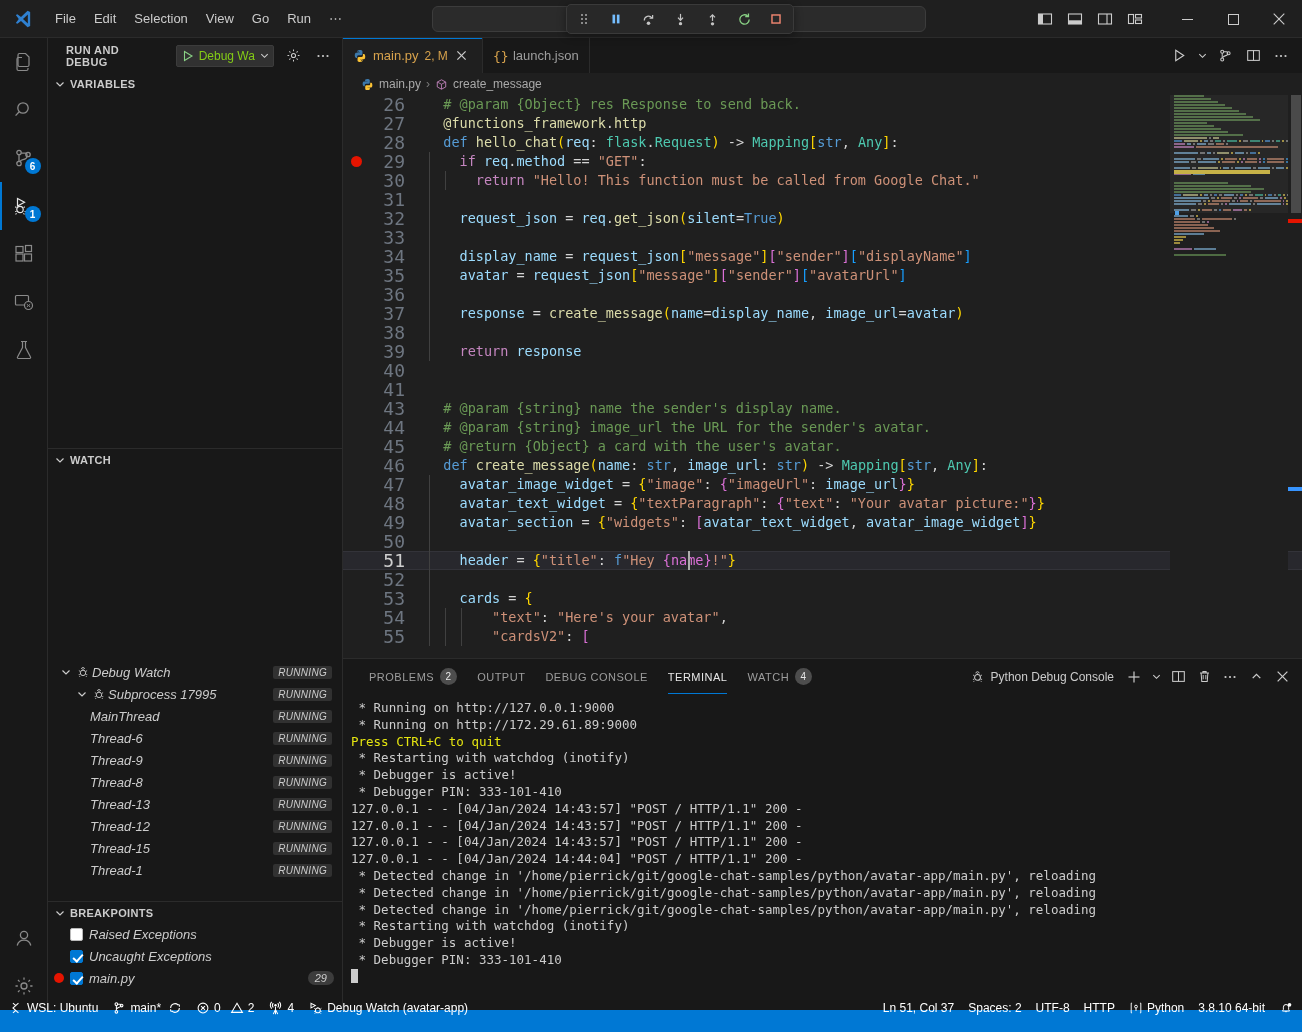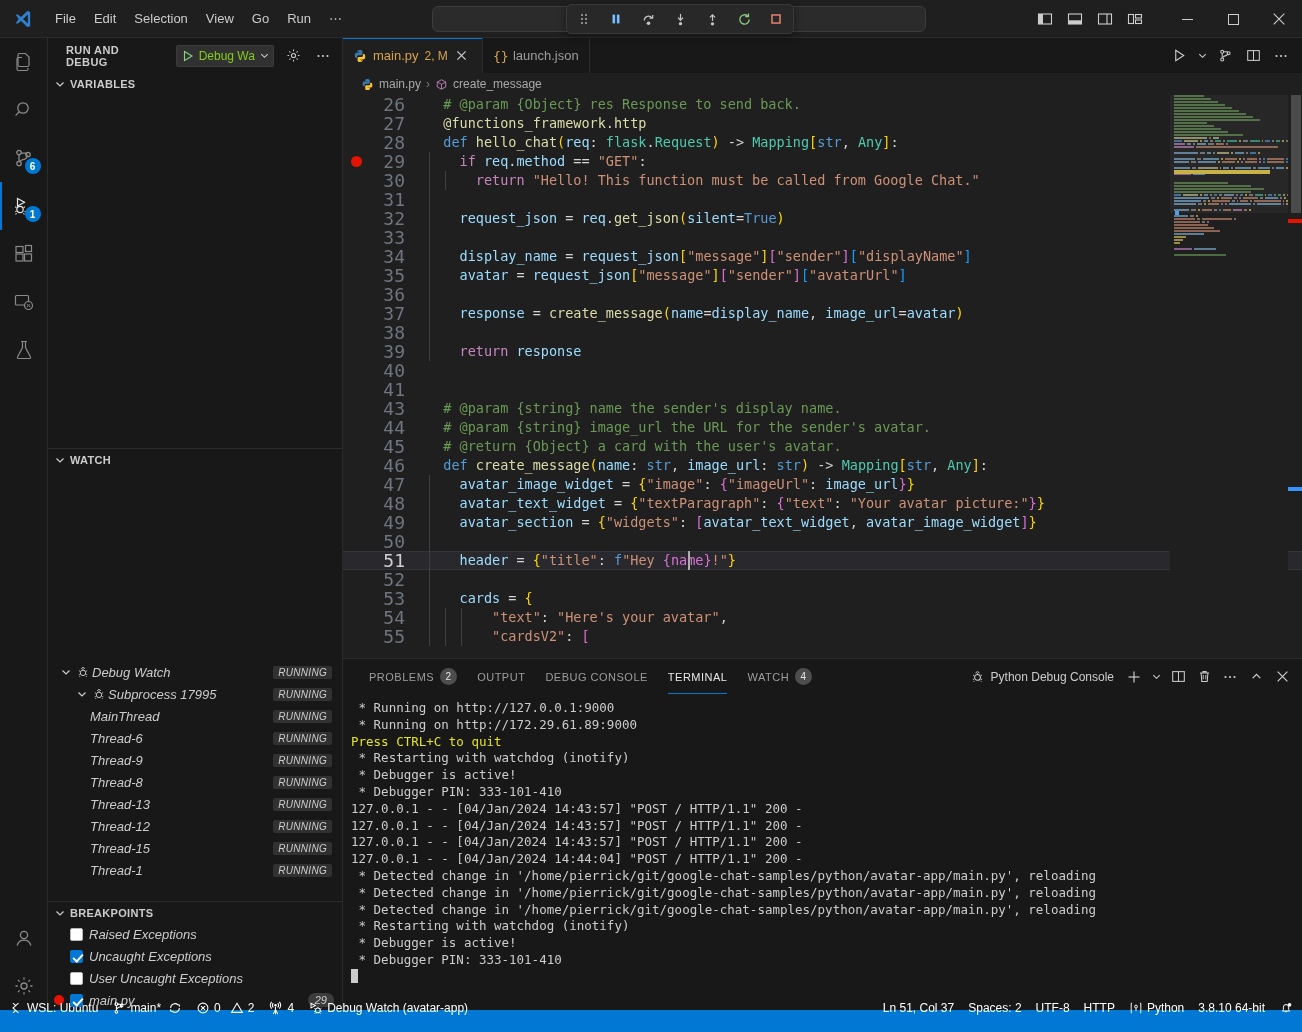--- a/index.html
+++ b/index.html
@@ -570,24 +570,20 @@
           <span>BREAKPOINTS</span>
         </div>
         <div class="sec-body" id="breakpoints-list">
             <div class="bp-row">
               <span class="cbx"></span>
               <span>Raised Exceptions</span>
             </div>
             <div class="bp-row">
               <span class="cbx on"></span>
               <span>Uncaught Exceptions</span>
-            </div>
-            <div class="bp-row">
-              <span class="cbx"></span>
-              <span>User Uncaught Exceptions</span>
             </div>
             <div class="bp-row file">
               <span class="bp-dot"></span>
               <span class="cbx on"></span>
               <span>main.py</span>
               <span class="bp-line">29</span>
             </div>
           </div>
       </div>
     </div>

